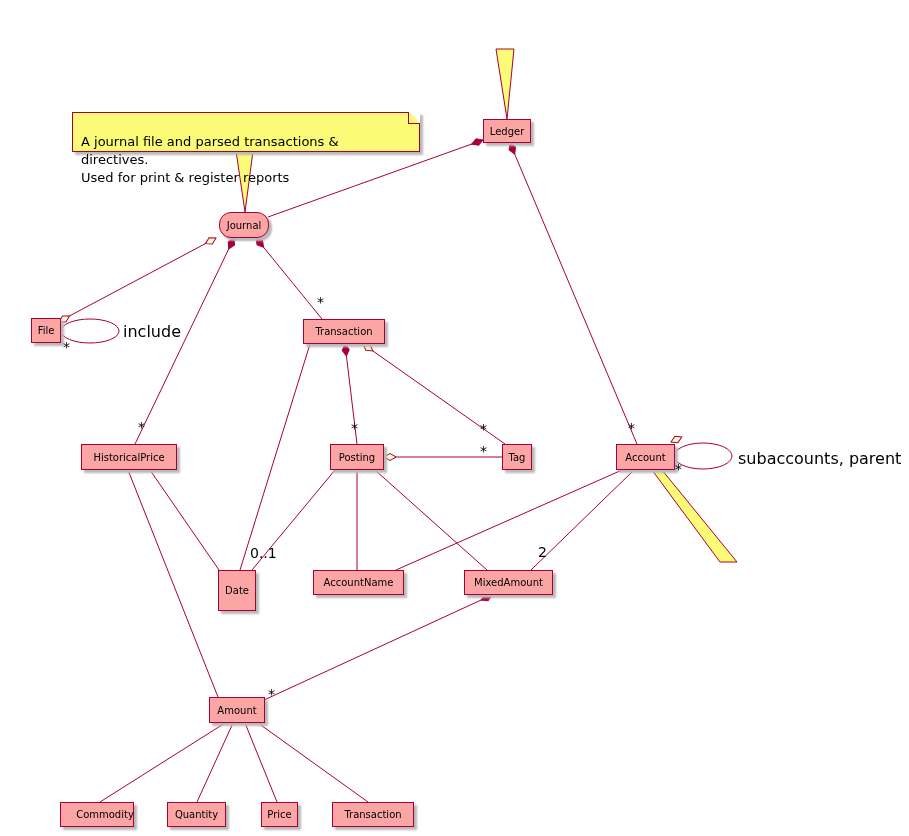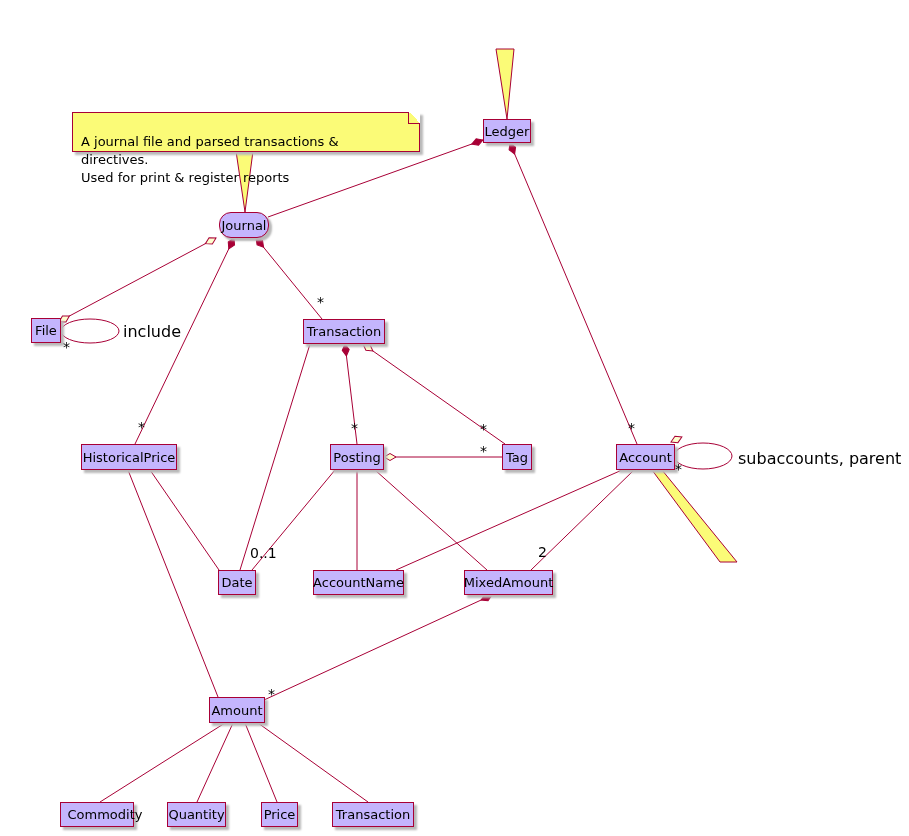--- a/index.html
+++ b/index.html
@@ -8,27 +8,27 @@
     width: 909px;
     height: 836px;
     background: #ffffff;
     font-family: "DejaVu Sans", sans-serif;
     overflow: hidden;
   }
   .edges-svg { position: absolute; left: 0; top: 0; z-index: 0; }
   .uml-class {
     position: absolute;
     box-sizing: border-box;
-    background: #c4b5fd;
+    background: #fca5a5;
     border: 1.5px solid #A80036;
     box-shadow: 3px 3px 2px #b9b9b9;
     display: flex;
     align-items: center;
     justify-content: center;
-    font-size: 13px;
+    font-size: 10px;
     color: #000000;
     z-index: 2;
     white-space: nowrap;
   }
   .note {
     position: absolute;
     box-sizing: border-box;
     background: #FBFB77;
     border: 1px solid #A80036;
     box-shadow: 3px 3px 2px #b9b9b9;
@@ -124,21 +124,21 @@
   </div>
 
   <div class="uml-class" style="left:483px; top:119px; width:48px; height:24px;">Ledger</div>
   <div class="uml-class" style="left:219px; top:212px; width:50px; height:26px;border-radius:12px;">Journal</div>
   <div class="uml-class" style="left:31px; top:318px; width:30px; height:25px;">File</div>
   <div class="uml-class" style="left:303px; top:319px; width:82px; height:25px;">Transaction</div>
   <div class="uml-class" style="left:81px; top:444px; width:96px; height:26px;">HistoricalPrice</div>
   <div class="uml-class" style="left:330px; top:444px; width:54px; height:26px;">Posting</div>
   <div class="uml-class" style="left:502px; top:444px; width:30px; height:26px;">Tag</div>
   <div class="uml-class" style="left:616px; top:444px; width:59px; height:26px;">Account</div>
-  <div class="uml-class" style="left:218px; top:570px; width:38px; height:25px;">Date</div>
+  <div class="uml-class" style="left:218px; top:570px; width:38px; height:41px;">Date</div>
   <div class="uml-class" style="left:313px; top:570px; width:91px; height:25px;">AccountName</div>
   <div class="uml-class" style="left:464px; top:570px; width:89px; height:25px;">MixedAmount</div>
   <div class="uml-class" style="left:209px; top:697px; width:56px; height:26px;">Amount</div>
   <div class="uml-class" style="left:60px; top:802px; width:74px; height:25px;padding-left:16px;">Commodity</div>
   <div class="uml-class" style="left:167px; top:802px; width:59px; height:25px;">Quantity</div>
   <div class="uml-class" style="left:261px; top:802px; width:37px; height:25px;">Price</div>
   <div class="uml-class" style="left:332px; top:802px; width:82px; height:25px;">Transaction</div>
 
   <div class="edge-label" style="left:123px; top:322px;">include</div>
   <div class="edge-label" style="left:738px; top:449px;">subaccounts, parent</div>

